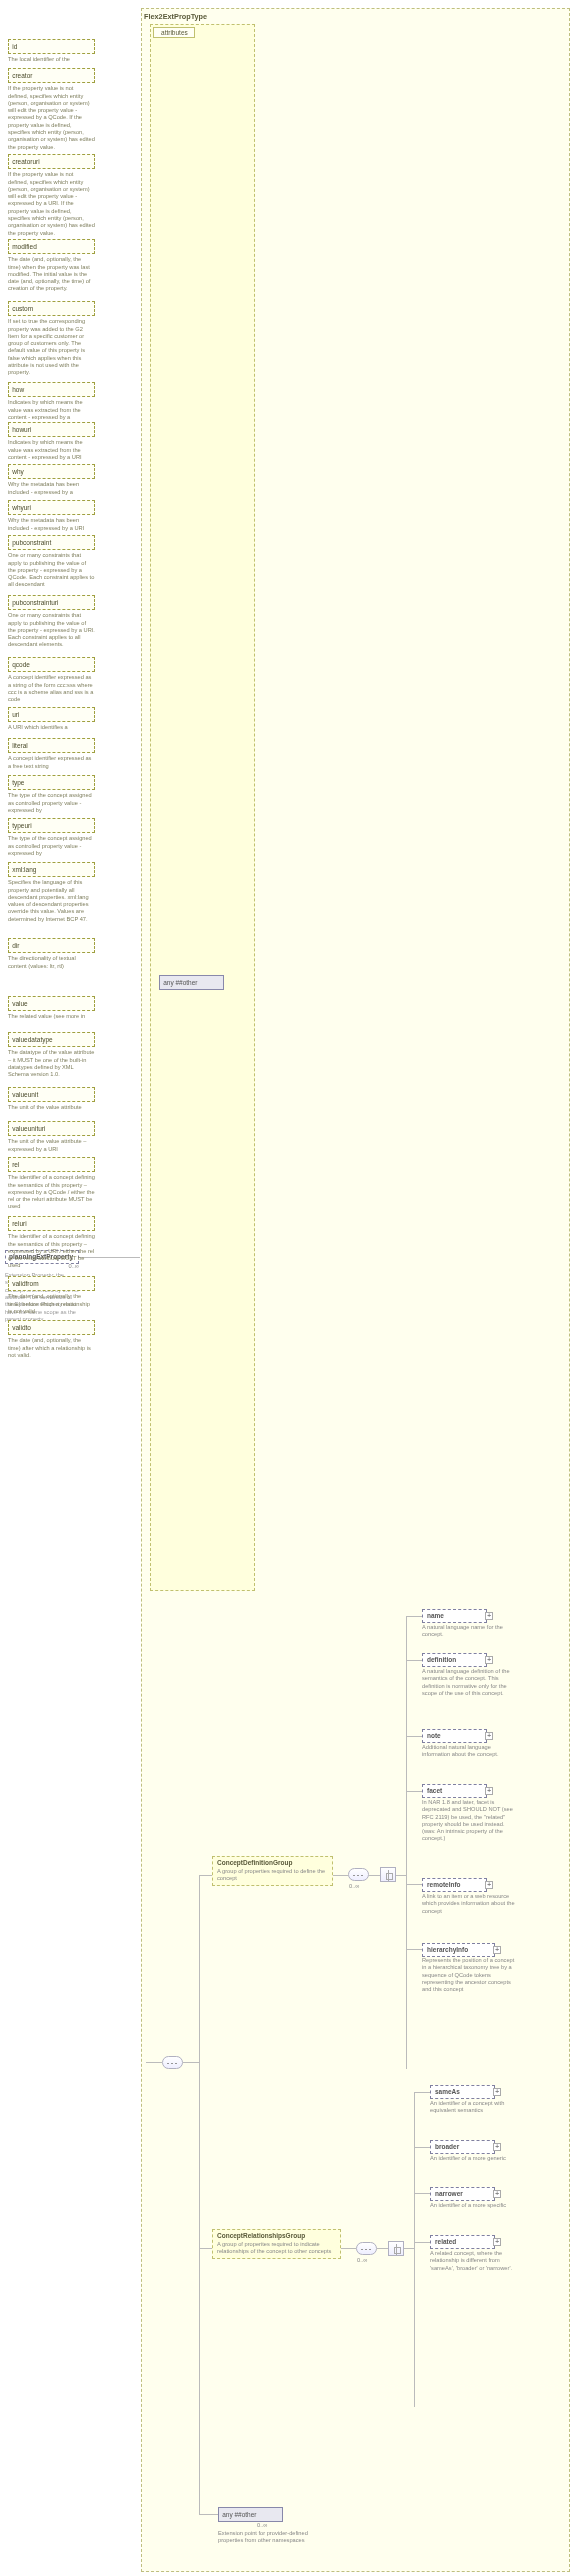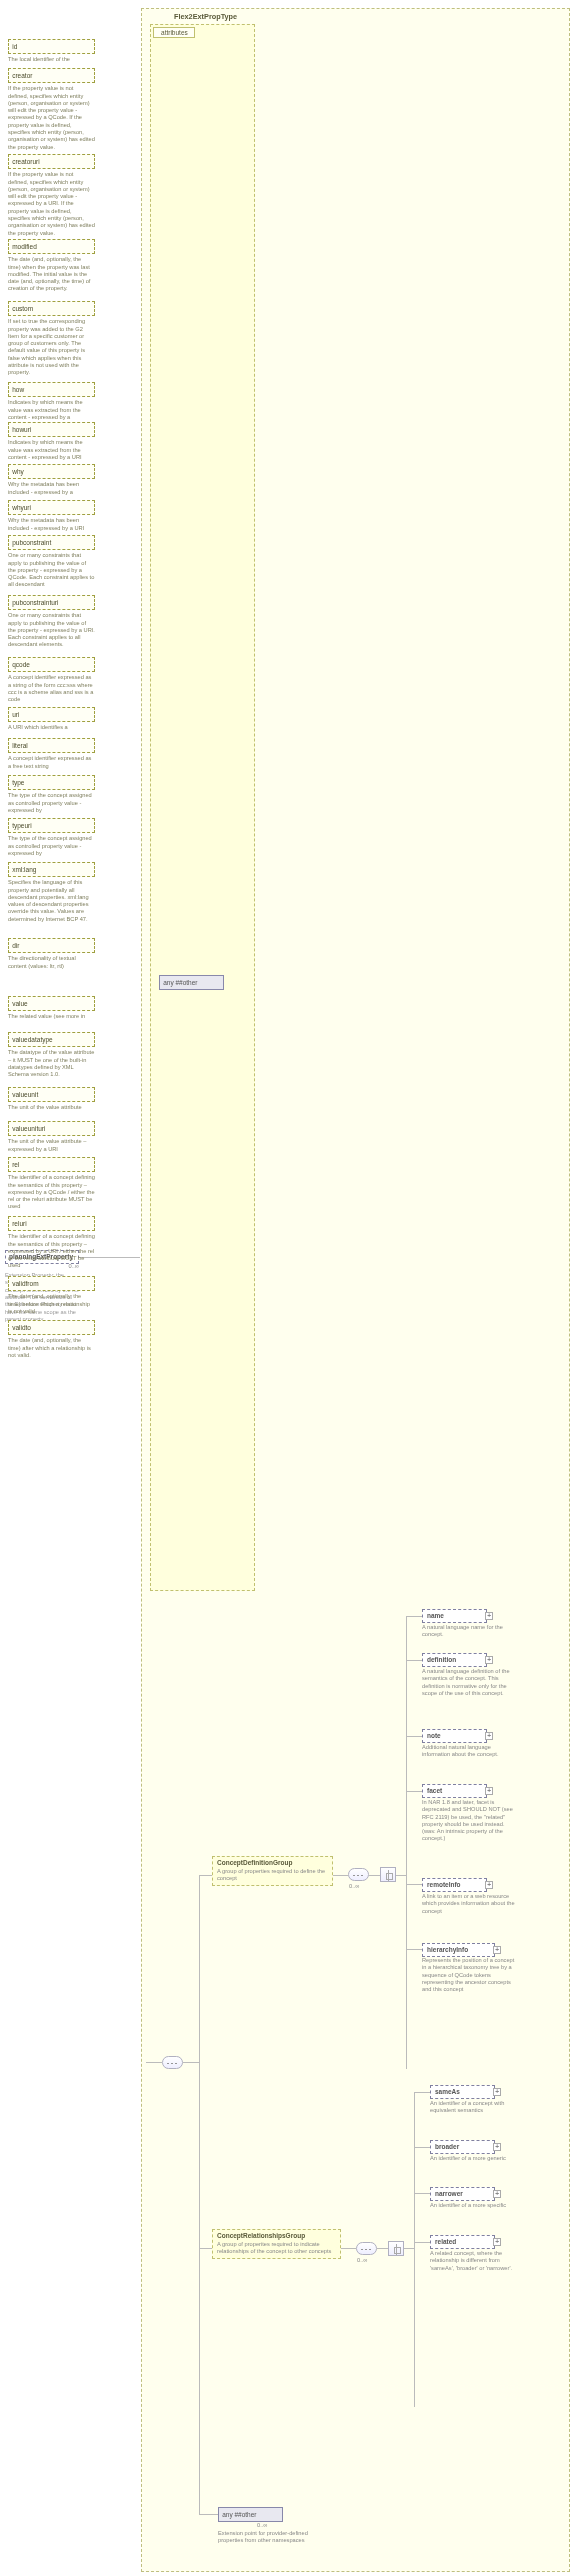--- a/index.html
+++ b/index.html
@@ -27,21 +27,20 @@
     background: #ffffee;
     box-sizing: border-box;
   }
   .type-title {
     position: absolute;
     left: 144px;
     top: 12px;
     font-size: 7.3px;
     font-weight: bold;
     color: #5a5a3a;
-    margin-left: 30px;
   }
   .attr-group {
     position: absolute;
     left: 150px;
     top: 24px;
     width: 105px;
     height: 1567px;
     border: 0.8px dashed #c0c070;
     background: #ffffdd;
     box-sizing: border-box;

